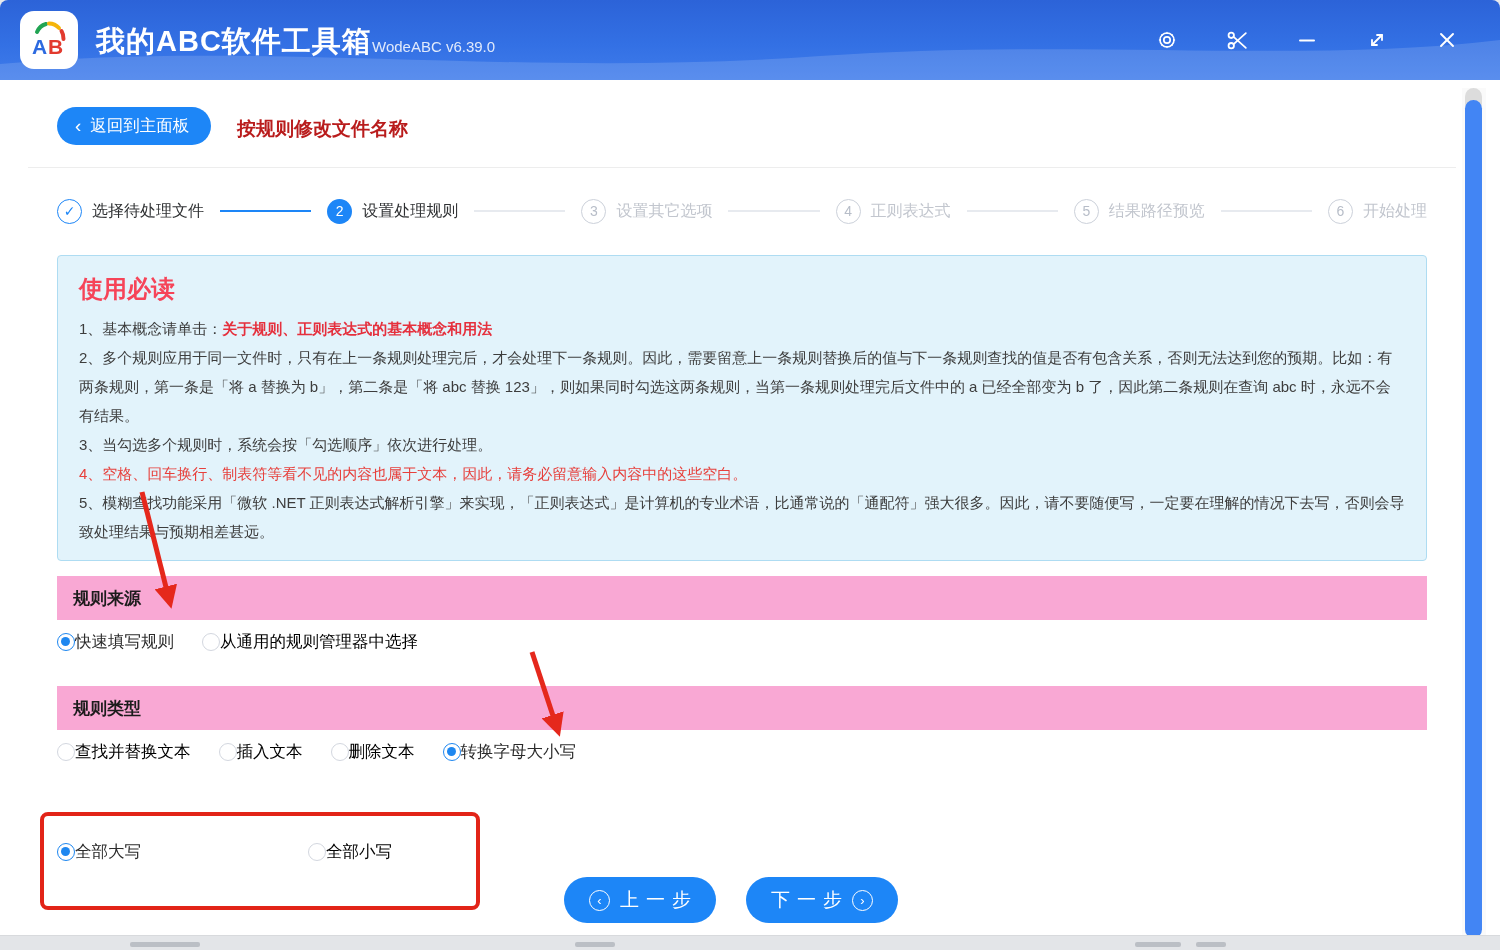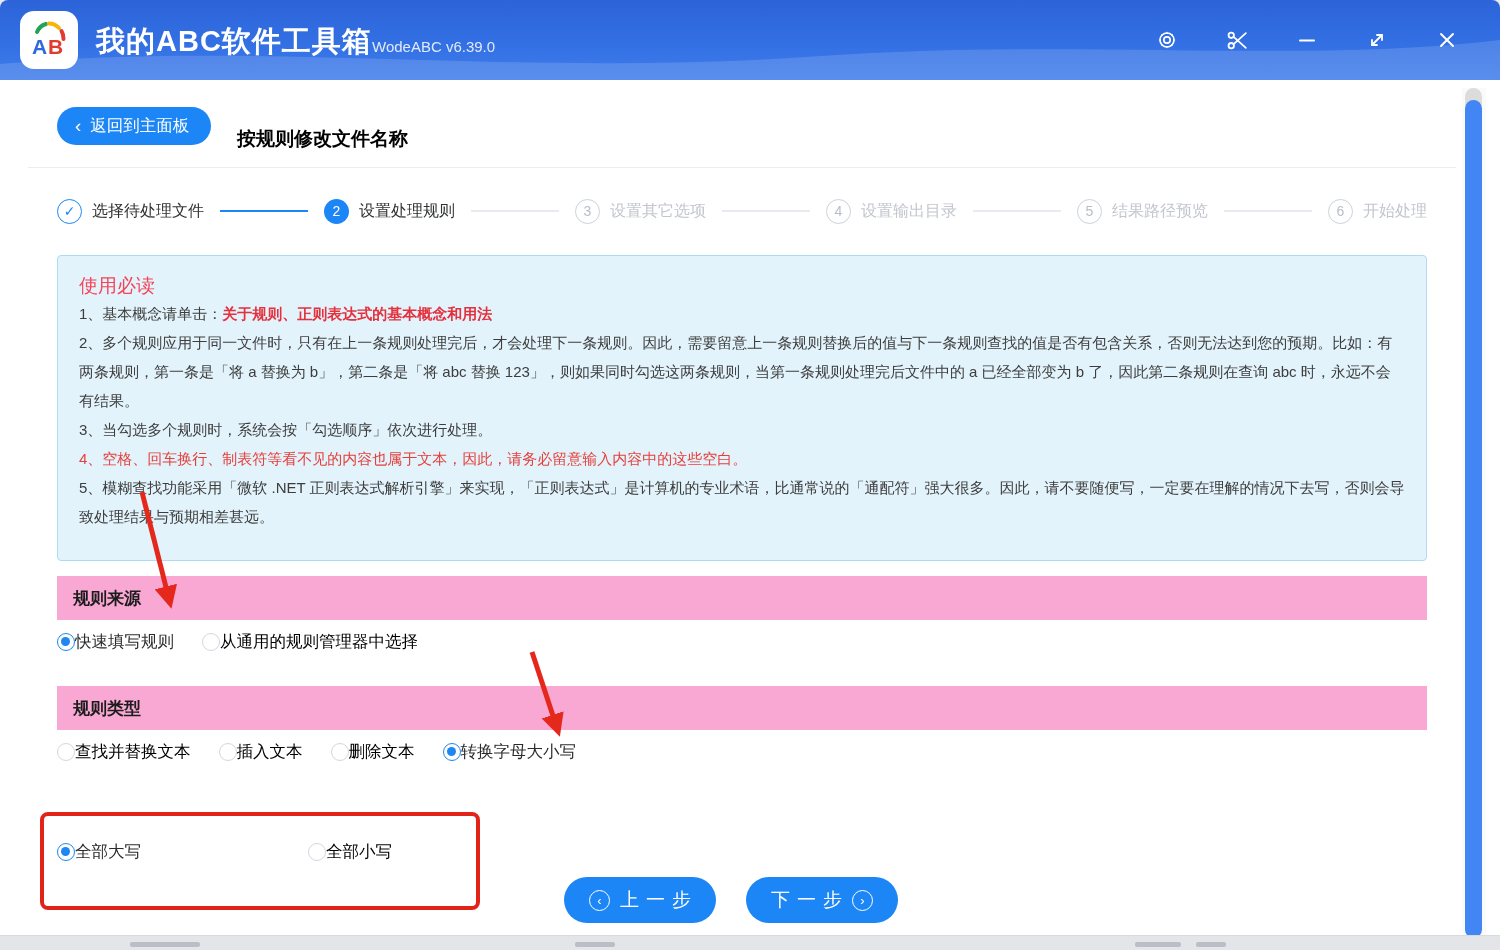--- a/index.html
+++ b/index.html
@@ -18,39 +18,39 @@
   .app-version { position:absolute; left:372px; top:38px; color:rgba(255,255,255,.85); font-size:15px; }
   .tb-actions { position:absolute; right:18px; top:0; height:80px; display:flex; align-items:center; }
   .tb-btn { width:70px; height:44px; display:flex; align-items:center; justify-content:center; cursor:pointer; background:transparent; border:none; }
 
   
   .content { position:absolute; left:0; top:80px; width:1500px; height:855px; background:#fff; }
   .back-btn { position:absolute; left:57px; top:27px; height:38px; padding:0 22px 0 18px;
     background:#1d86f7; color:#fff; border:none; border-radius:19px; font-size:16.5px;
     display:flex; align-items:center; gap:9px; cursor:pointer; font-family:inherit; }
   .back-btn .chev { font-size:19px; line-height:1; margin-top:-2px; }
-  .page-title { position:absolute; left:237px; top:36px; font-size:19px; font-weight:bold; color:#000000;margin-top:10px; }
+  .page-title { position:absolute; left:237px; top:36px; font-size:19px; font-weight:bold; color:#b91c1c; }
   .header-divider { position:absolute; left:28px; right:44px; top:87px; height:1px; background:#ededed; }
 
   
   .stepper { position:absolute; left:57px; right:73px; top:116px; height:30px; display:flex; align-items:center; }
   .step { display:flex; align-items:center; gap:10px; cursor:pointer; }
   .step-circle { width:25px; height:25px; border-radius:50%; display:flex; align-items:center; justify-content:center; font-size:14px; flex:0 0 auto; }
   .step.done .step-circle { border:1.5px solid #1d86f7; color:#1d86f7; background:#fff; font-weight:bold; font-size:14px; }
   .step.active .step-circle { background:#1d86f7; color:#fff; }
   .step.pending .step-circle { border:1.5px solid #ccd1da; color:#b7bdc8; background:#fff; }
   .step-label { font-size:16px; color:#2f3133; white-space:nowrap; }
   .step.pending .step-label { color:#c2c6ce; }
   .connector { flex:1; height:2px; margin:0 16px; background:#e7eaef; }
   .connector.done { background:#1d86f7; }
 
   
   .notice { position:absolute; left:57px; top:175px; width:1370px; height:306px;
     background:#e2f3fb; border:1px solid #aedcf2; border-radius:4px; padding:17px 21px; }
-  .notice h2 { color:#f64458; font-size:19px; font-weight:normal; margin-bottom:0; }
+  .notice h2 { color:#f64458; font-size:24px; font-weight:bold; margin-bottom:9px; }
   .notice p { font-size:15px; line-height:29px; color:#3d3d3d; }
   .notice .lnk { color:#e5303d; font-weight:bold; cursor:pointer; }
   .notice p.red { color:#e7403c; }
 
   
   .sec-bar { position:absolute; left:57px; width:1370px; height:44px; background:#f9a8d4;
     display:flex; align-items:center; padding-left:16px; font-size:17px; font-weight:bold; color:#1c1c1c; }
   .bar1 { top:496px; } .bar2 { top:606px; } .bar3 { top:706px; }
   .radio-row { position:absolute; left:57px; height:44px; display:flex; align-items:center; gap:28px; }
   .row1 { top:540px; } .row2 { top:650px; } .row3 { top:750px; }
@@ -163,21 +163,21 @@
         <span class="step-label">设置处理规则</span>
       </div>
       <div class="connector"></div>
       <div class="step pending">
         <span class="step-circle">3</span>
         <span class="step-label">设置其它选项</span>
       </div>
       <div class="connector"></div>
       <div class="step pending">
         <span class="step-circle">4</span>
-        <span class="step-label">设置输出目录</span>
+        <span class="step-label">正则表达式</span>
       </div>
       <div class="connector"></div>
       <div class="step pending">
         <span class="step-circle">5</span>
         <span class="step-label">结果路径预览</span>
       </div>
       <div class="connector"></div>
       <div class="step pending">
         <span class="step-circle">6</span>
         <span class="step-label">开始处理</span>

